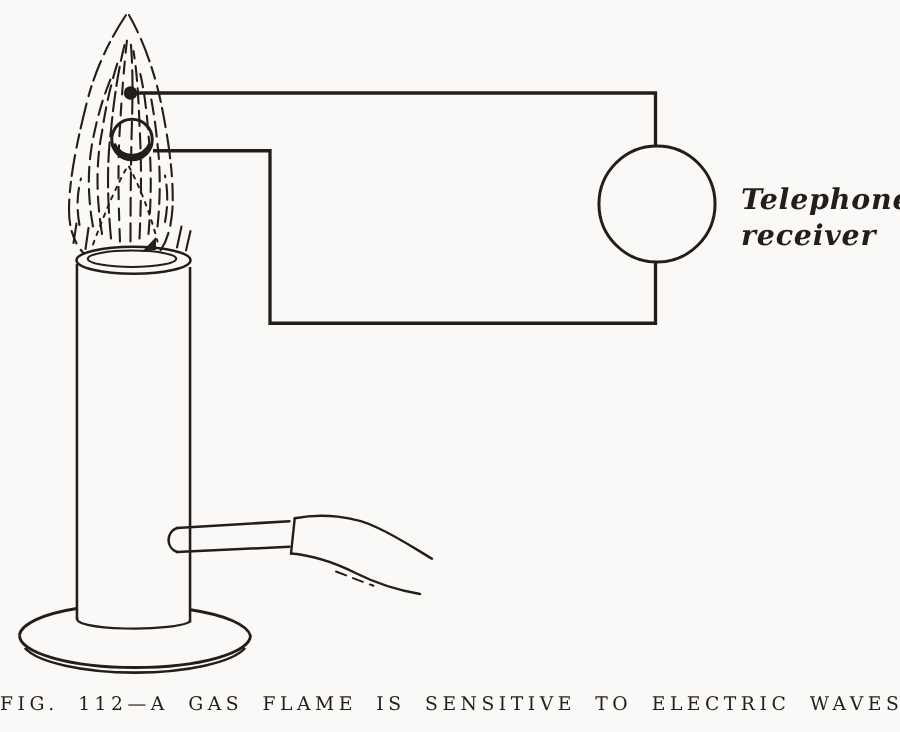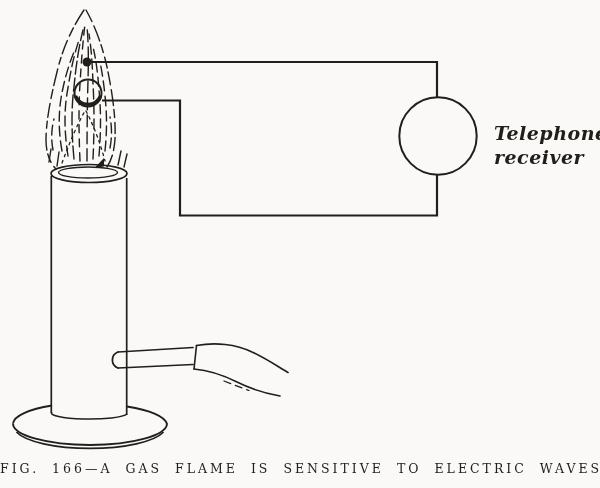--- a/index.html
+++ b/index.html
@@ -101,15 +101,15 @@
       <path d="M13 423.5 A77 21.5 0 0 0 167 423.5"></path>
       <path d="M16.5 432 A76 22 0 0 0 163.5 432" stroke-width="1.7"></path>
     </g>
   </svg>
 
   <div class="receiver-label">
     <span>Telephone</span>
     <span>receiver</span>
   </div>
 
-  <div class="caption">FIG. 166—A GAS FLAME IS SENSITIVE TO ELECTRIC WAVES</div>
+  <div class="caption">FIG. 112—A GAS FLAME IS SENSITIVE TO ELECTRIC WAVES</div>
 
 </div>
 
 </body></html>

